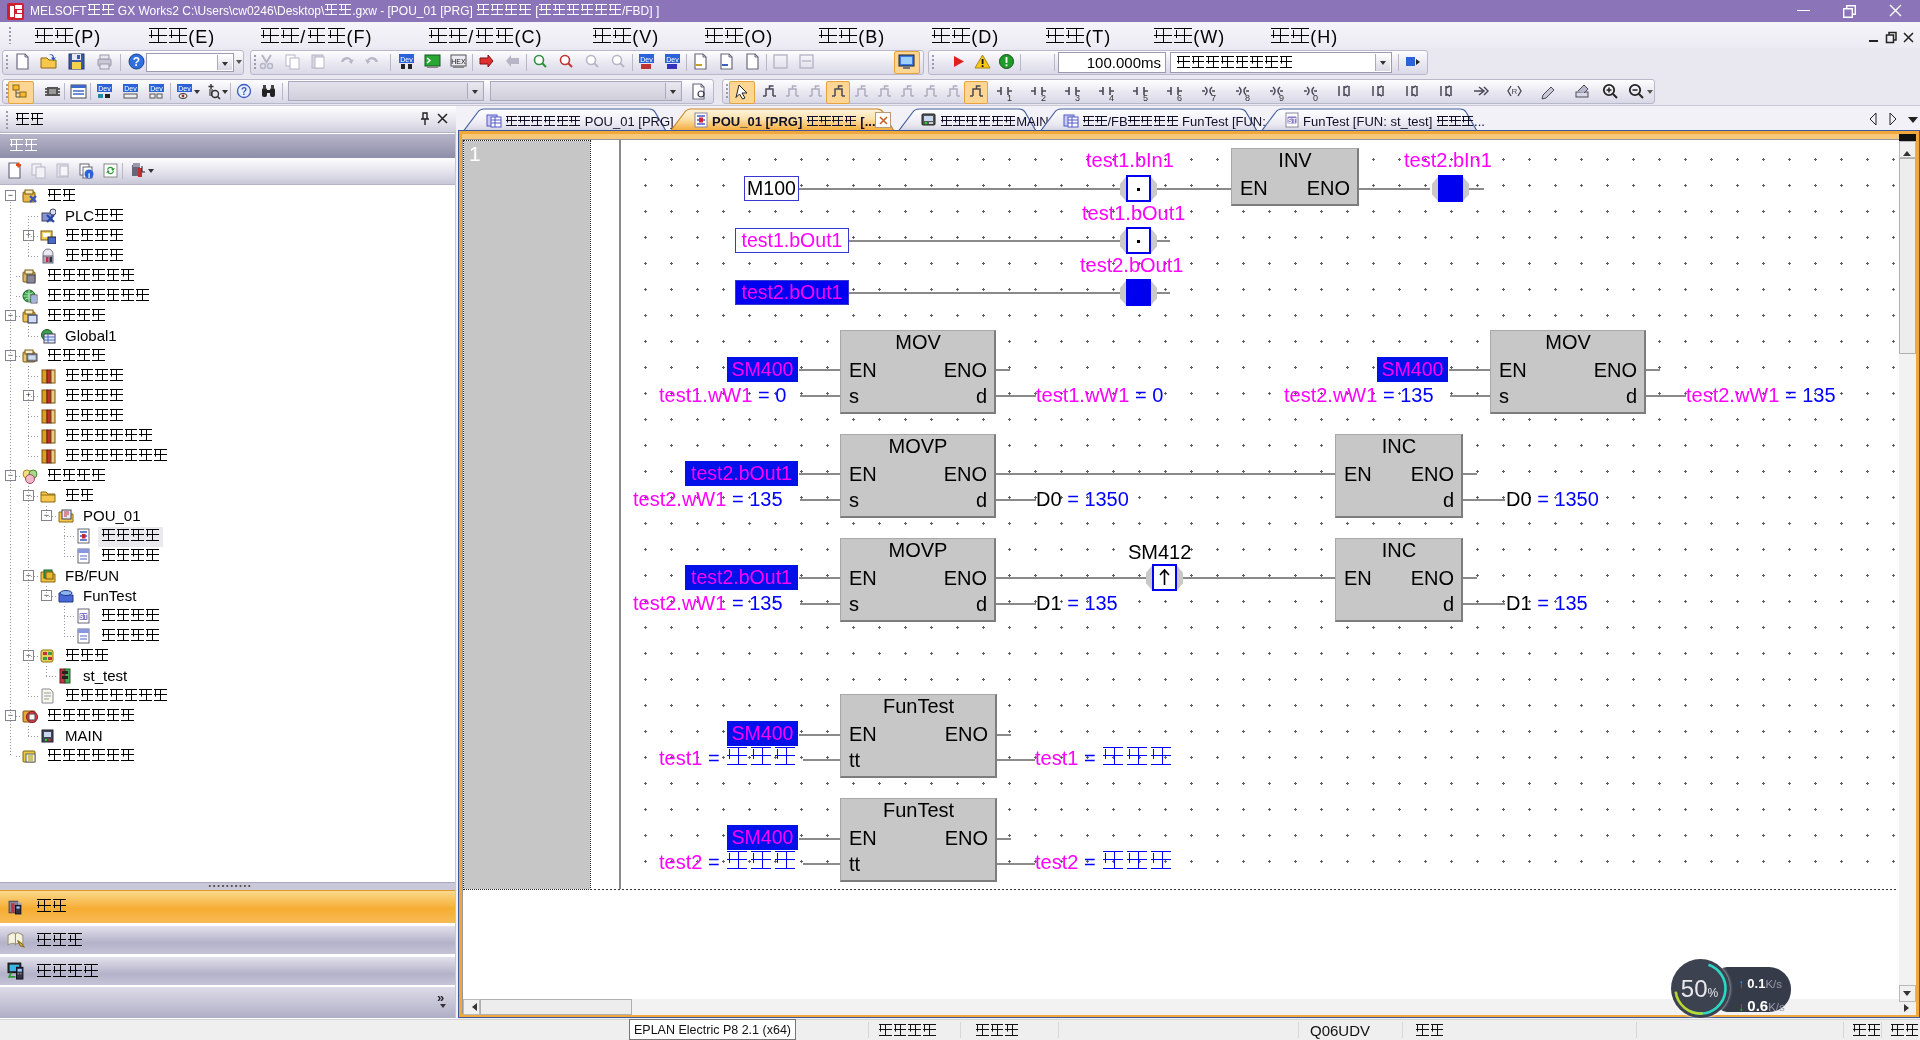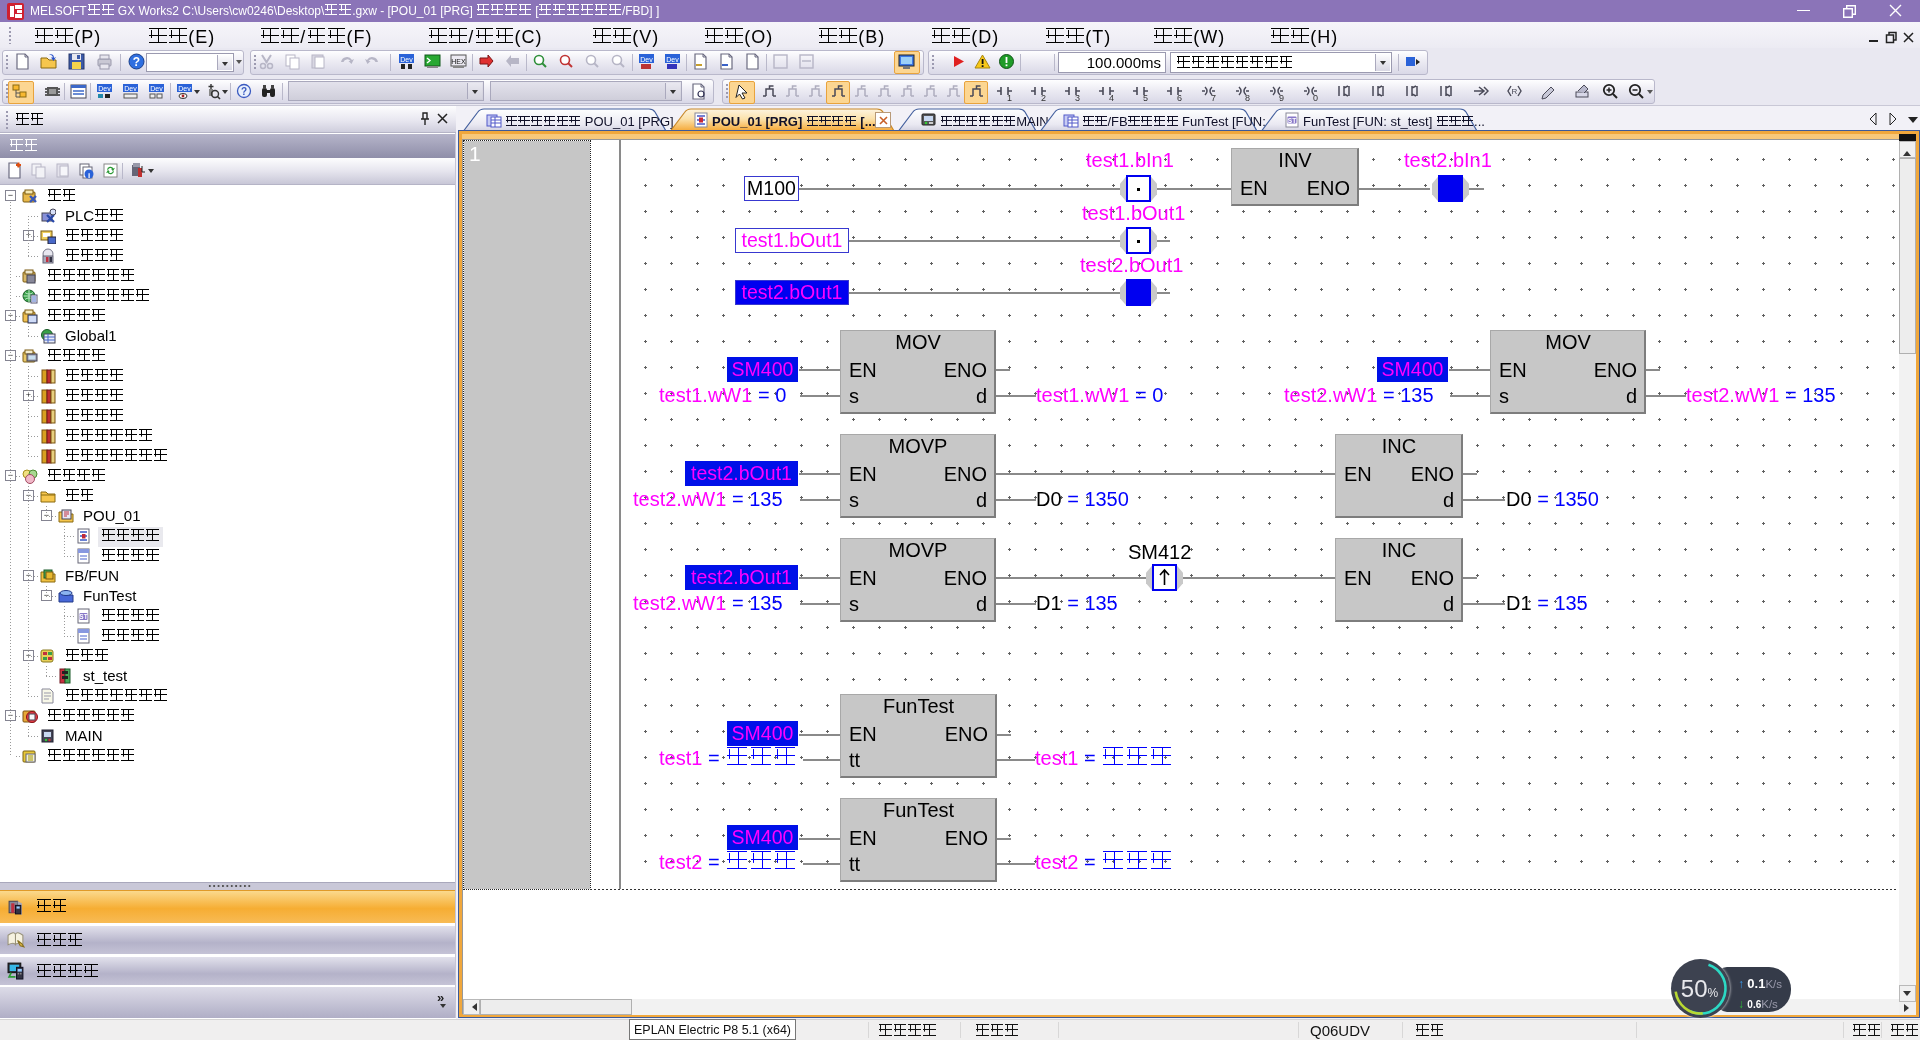--- a/index.html
+++ b/index.html
@@ -983,21 +983,21 @@
 <div class="ab" style="left:1402px;top:1022px;width:1px;height:16px;background:#d8d7d7"></div>
 <div class="ab" style="left:1636px;top:1022px;width:1px;height:16px;background:#d8d7d7"></div>
 <div class="ab" style="left:1843px;top:1022px;width:1px;height:16px;background:#d8d7d7"></div>
 <div class="ab" style="left:1881px;top:1022px;width:1px;height:16px;background:#d8d7d7"></div>
 <div class="ab" style="left:878px;top:1022px;font-size:15px;color:#111"><i class="c"></i><i class="c"></i><i class="c"></i><i class="c"></i></div>
 <div class="ab" style="left:975px;top:1022px;font-size:15px;color:#111"><i class="c"></i><i class="c"></i><i class="c"></i></div>
 <div class="ab" style="left:1310px;top:1022px;font-size:15px;color:#111">Q06UDV</div>
 <div class="ab" style="left:1415px;top:1022px;font-size:15px;color:#111"><i class="c"></i><i class="c"></i></div>
 <div class="ab" style="left:1852px;top:1022px;font-size:15px;color:#111"><i class="c"></i><i class="c"></i></div>
 <div class="ab" style="left:1890px;top:1022px;font-size:15px;color:#111"><i class="c"></i><i class="c"></i></div>
-<div class="ab" style="left:629px;top:1019px;width:167px;height:21px;background:#fff;border:1px solid #777;font-size:12.5px;color:#111;text-align:center;padding-top:3px;white-space:nowrap;overflow:hidden">EPLAN Electric P8 5.1 (x64)</div>
+<div class="ab" style="left:629px;top:1019px;width:167px;height:21px;background:#fff;border:1px solid #777;font-size:12.5px;color:#111;text-align:center;padding-top:3px;white-space:nowrap;overflow:hidden">EPLAN Electric P8 2.1 (x64)</div>
 <div class="ab" style="left:1717px;top:967px;width:74px;height:45px;background:#353b49;border-radius:10px 22px 22px 10px"></div>
 <div class="ab" style="left:1738px;top:976px;font-size:12px;color:#ddd"><span style="color:#3898e8">↑</span> <b style="font-size:13px;color:#fff">0.1</b><span style="color:#99a;font-size:11.5px">K/s</span></div>
-<div class="ab" style="left:1738px;top:997px;font-size:12px;color:#ddd"><span style="color:#30b838">↓</span> <b style="font-size:10px;color:#fff">0.6</b><span style="color:#99a;font-size:11.5px">K/s</span></div>
+<div class="ab" style="left:1738px;top:997px;font-size:12px;color:#ddd"><span style="color:#30b838">↓</span> <b style="font-size:15px;color:#fff">0.6</b><span style="color:#99a;font-size:11.5px">K/s</span></div>
 <div class="ab" style="left:1671px;top:959px;width:59px;height:59px;border-radius:50%;background:#3d4250;box-shadow:0 0 3px rgba(255,255,255,.9)"></div>
 <svg class="ab" style="left:1671px;top:959px" width="59" height="59" viewBox="0 0 59 59">
     <circle cx="29.5" cy="29.5" r="25" fill="none" stroke="#2cd8c4" stroke-width="2.6" stroke-dasharray="80 200" stroke-dashoffset="-6" transform="rotate(-85 29.5 29.5)"></circle>
     <circle cx="29.5" cy="29.5" r="25" fill="none" stroke="#b8d832" stroke-width="2.6" stroke-dasharray="38 200" transform="rotate(85 29.5 29.5)"></circle>
   </svg>
 <div class="ab" style="left:1671px;top:975px;width:57px;text-align:center;font-size:24px;color:#e8e8ec">50<span style="font-size:12px">%</span></div>
 </body></html>

